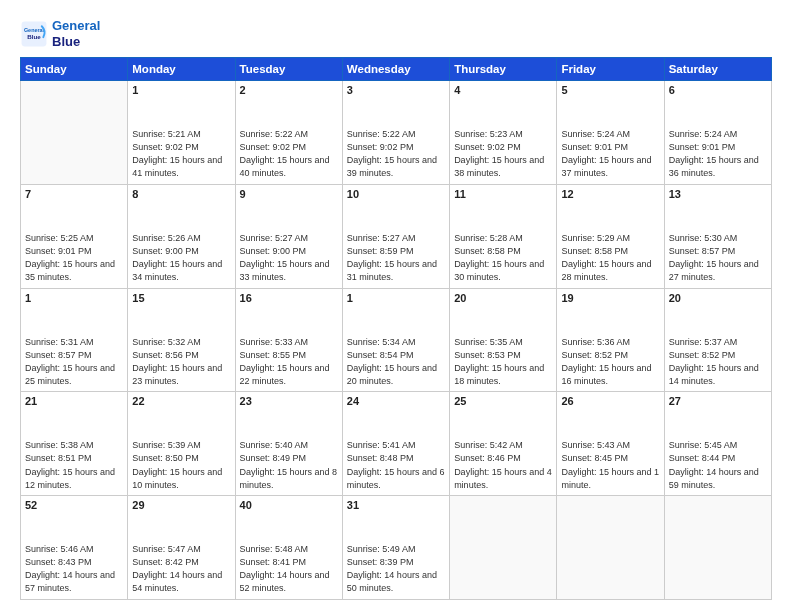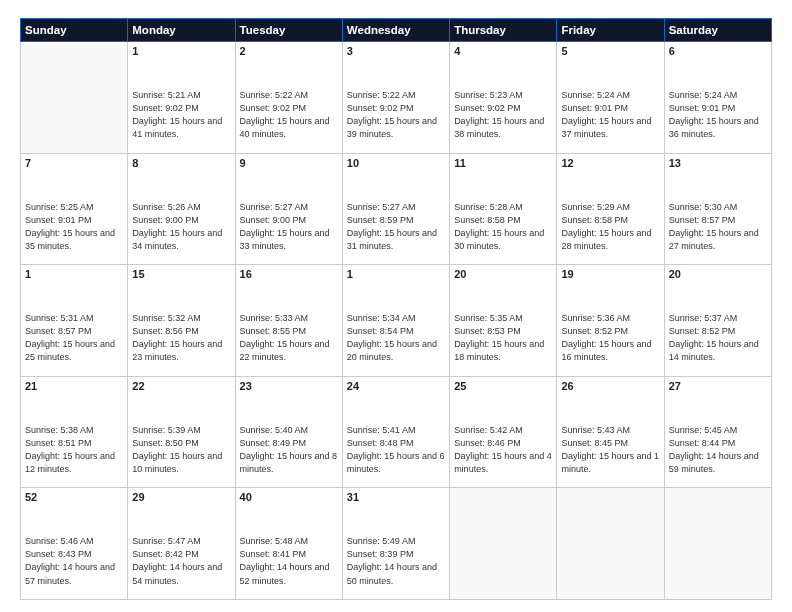--- a/index.html
+++ b/index.html
@@ -52,21 +52,21 @@
       font-weight: normal;
       color: #444;
     }
     .calendar {
       flex: 1;
       border-collapse: collapse;
       width: 100%;
       table-layout: fixed;
     }
     .calendar thead tr th {
-      background: #0f172a;
+      background: #1d4ed8;
       color: #fff;
       font-size: 11.5px;
       font-weight: bold;
       padding: 5px 4px;
       text-align: left;
       border: 1px solid #1565c0;
     }
     .calendar tbody tr td {
       border: 1px solid #ccc;
       vertical-align: top;
@@ -88,20 +88,38 @@
       font-size: 9px;
       color: #333;
       line-height: 1.45;
       margin-top: 32px;
     }
   </style>
 </head>
 <body>
 
 <div class="page">
+  <div class="header">
+    <div class="logo">
+      <svg class="logo-icon" viewBox="0 0 36 36">
+        <rect x="2" y="2" width="32" height="32" rx="4" fill="#e8f0fe"></rect>
+        <text x="18" y="16" text-anchor="middle" font-size="7" font-weight="bold" fill="#1565c0">General</text>
+        <text x="18" y="25" text-anchor="middle" font-size="8" font-weight="bold" fill="#1a237e">Blue</text>
+        <path d="M28 8 Q34 14 30 22" stroke="#42a5f5" stroke-width="2.5" fill="none" stroke-linecap="round"></path>
+      </svg>
+      <div class="logo-text">
+  <div style="font-size:13px;font-weight:bold;color:#1565c0;">General</div>
+  <div style="font-size:13px;font-weight:bold;color:#1a237e;">Blue</div>
+</div>
+    </div>
+    <div class="title-block">
+      <h1></h1>
+      <h2></h2>
+    </div>
+  </div>
 
   <table class="calendar">
     <thead>
       <tr>
       <th>Sunday</th>
           <th>Monday</th>
           <th>Tuesday</th>
           <th>Wednesday</th>
           <th>Thursday</th>
           <th>Friday</th>

